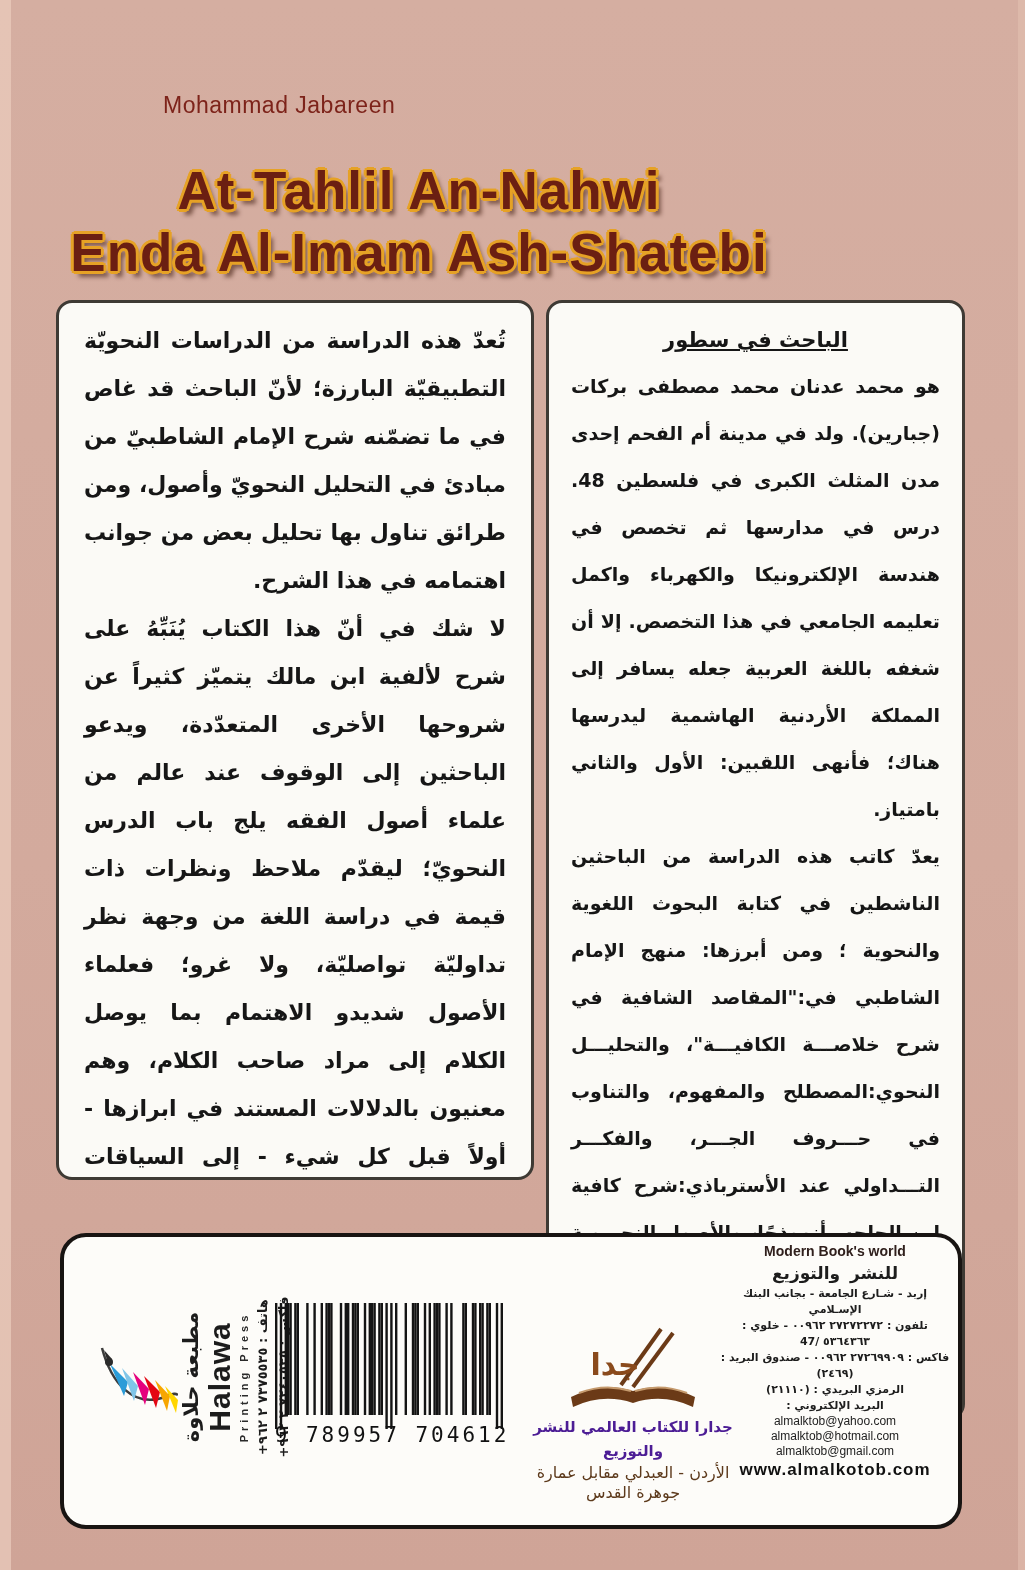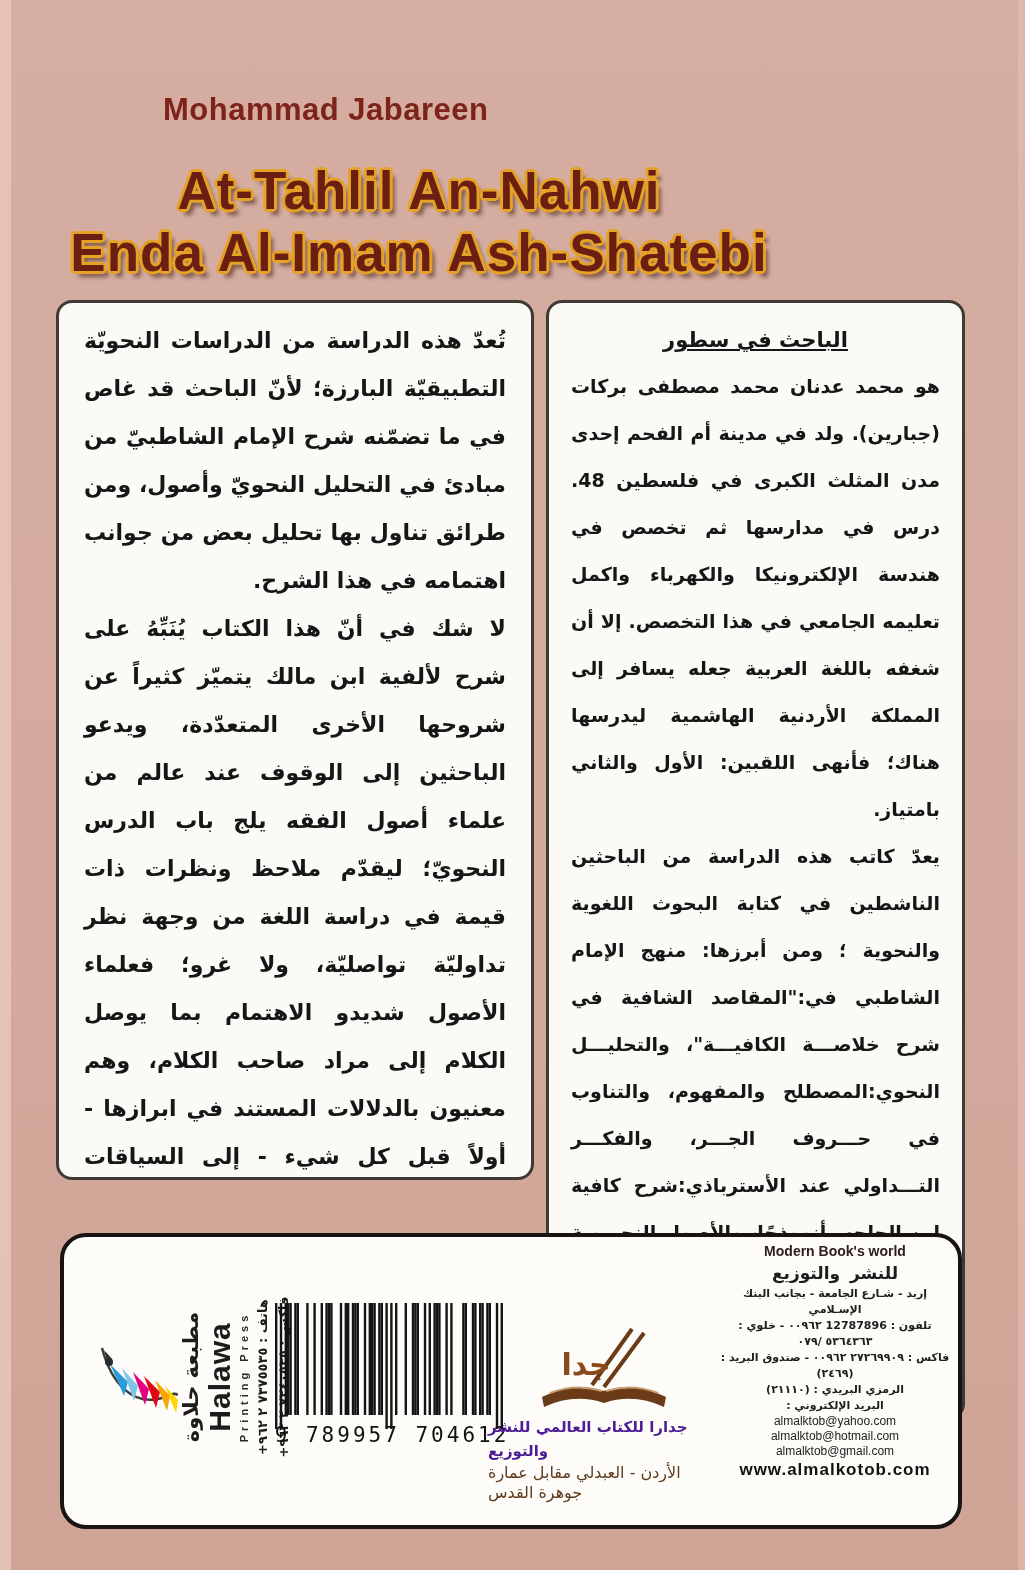--- a/index.html
+++ b/index.html
@@ -9,21 +9,21 @@
     background:#d2a99c;
     background:linear-gradient(180deg,#d5aea1 0%,#d3aa9d 55%,#cfa497 100%);
   }
   .edge-left  { position:absolute; left:0; top:0; width:11px; height:100%;
                 background:#e9cbbc; opacity:.75; }
   .edge-right { position:absolute; right:0; top:0; width:7px; height:100%;
                 background:#e3c0b0; opacity:.6; }
   .author {
     position:absolute; left:163px; top:92px;
     font-family:"Liberation Sans", sans-serif;
-    font-size:31px; font-weight:700; color:#7d231a; letter-spacing:.5px;
+    font-size:23px; font-weight:400; color:#7d231a; letter-spacing:.5px;
   }
   .title-wrap { position:absolute; left:0; top:160px; width:838px; text-align:center; }
   .title-line {
     font-family:"Liberation Sans", sans-serif;
     font-weight:bold; font-size:53px; line-height:62px; letter-spacing:1px;
     color:#6b1f12;
     text-shadow:
       -2px -2px 0 #e6a226, 2px -2px 0 #e6a226,
       -2px  2px 0 #e6a226, 2px  2px 0 #e6a226,
       -3px  0   0 #e6a226, 3px  0   0 #e6a226,
@@ -66,21 +66,21 @@
   .halawa-sub     { font-family:"Liberation Sans",sans-serif; font-size:11px; font-weight:bold;
                     color:#2a2a2a; letter-spacing:4px; line-height:16px; }
   .halawa-tel     { font-size:13px; font-weight:bold; color:#1c1c1c; line-height:21px; direction:rtl; }
   
   .barcode { position:absolute; left:208px; top:62px; width:240px; height:172px; text-align:center; }
   .barcode-digits {
     font-family:"DejaVu Sans Mono", monospace; font-size:21px; color:#111;
     letter-spacing:3px; margin-top:-16px; background:transparent;
   }
   
-  .jadara { position:absolute; left:424px; top:86px; width:232px; text-align:left; direction:rtl; }
+  .jadara { position:absolute; left:453px; top:86px; width:232px; text-align:center; direction:rtl; }
   .jadara-line1 { font-size:15px; font-weight:bold; color:#4c1d95; line-height:24px; }
   .jadara-line2 { font-size:16px; font-weight:normal; color:#5d3a1c; line-height:20px; }
   
   .publisher { position:absolute; left:656px; top:6px; width:230px; text-align:center; direction:rtl; }
   .pub-logo-en { font-family:"Liberation Sans",sans-serif; font-size:14px; font-weight:bold;
                  color:#30201d; line-height:17px; }
   .pub-tagline { font-size:17px; font-weight:bold; color:#1d1d1d; line-height:26px; word-spacing:4px; }
   .pub-line    { font-size:11px; font-weight:bold; color:#1d1d1d; line-height:16px; }
   .pub-email   { font-family:"Liberation Sans",sans-serif; font-size:12px; color:#222; line-height:15px; }
   .pub-site    { font-family:"Liberation Sans",sans-serif; font-size:17px; font-weight:bold;
@@ -205,21 +205,21 @@
         </svg>
       </span>
       <div class="jadara-line1">جدارا للكتاب العالمي للنشر والتوزيع</div>
       <div class="jadara-line2">الأردن - العبدلي مقابل عمارة جوهرة القدس</div>
     </div>
 
     <div class="publisher">
       <div class="pub-logo-en">Modern Book's world</div>
       <div class="pub-tagline">للنشر والتوزيع</div>
       <div class="pub-line">إربد - شـارع الجامعة - بجانب البنك الإسـلامي</div>
-      <div class="pub-line">تلفون : 12787896 ٠٠٩٦٢ - خلوي : ٥٣٦٤٣٦٣ /٠٧٩</div>
+      <div class="pub-line">تلفون : ٢٧٢٧٢٢٧٢ ٠٠٩٦٢ - خلوي : ٥٣٦٤٣٦٣ /47</div>
       <div class="pub-line">فاكس : ٢٧٢٦٩٩٠٩ ٠٠٩٦٢ - صندوق البريد : (٢٤٦٩)</div>
       <div class="pub-line">الرمزي البريدي : (٢١١١٠)</div>
       <div class="pub-line">البريد الإلكتروني :</div>
       <div>
           <div class="pub-email">almalktob@yahoo.com</div>
           <div class="pub-email">almalktob@hotmail.com</div>
           <div class="pub-email">almalktob@gmail.com</div>
         </div>
       <div class="pub-site">www.almalkotob.com</div>
     </div>

